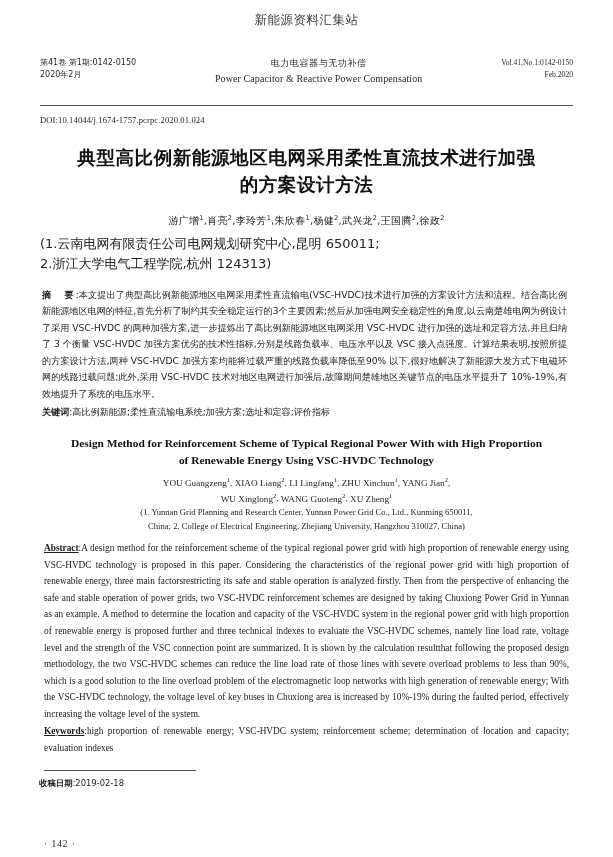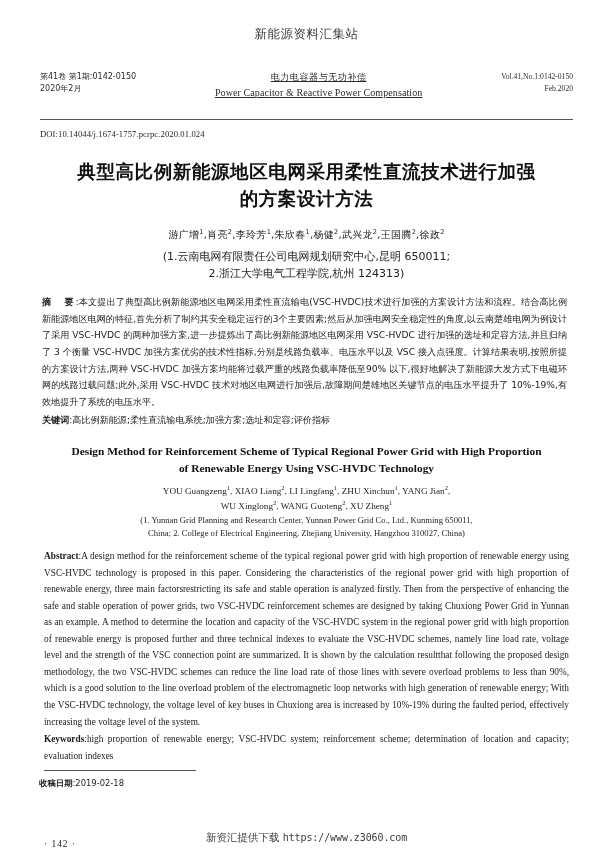--- a/index.html
+++ b/index.html
@@ -22,40 +22,40 @@
     box-sizing: border-box;
     padding: 0 40px;
   }
   
   .site-banner {
     text-align: center;
     font-family: "DejaVu Sans", "Liberation Sans", sans-serif;
     font-size: 12.5px;
     color: #3a3a3a;
     letter-spacing: 0.5px;
-    padding-top: 26px;
+    padding-top: 12px;
     font-weight: 500;
   }
   
   .masthead {
     margin-top: 28px;
     display: flex;
     justify-content: space-between;
     align-items: flex-start;
     border-bottom: 1.1px solid #555;
     padding-bottom: 19px;
   }
   .mast-col {
     font-size: 7.6px;
     line-height: 1.55;
     color: #2b2b2b;
     white-space: nowrap;
   }
   .mast-col.left { text-align: left; flex: 0 0 auto; }
-  .mast-col.center { text-align: center; flex: 1 1 auto; text-decoration: underline; }
+  .mast-col.center { text-align: center; flex: 1 1 auto; }
   .mast-col.right { text-align: right; flex: 0 0 auto; }
   .mast-cn { font-family: "DejaVu Sans", "Liberation Sans", sans-serif; font-size: 8px; }
   .mast-center-cn {
     font-family: "DejaVu Sans", "Liberation Sans", sans-serif;
     font-size: 9px;
     letter-spacing: 0.6px;
   }
   .mast-center-en {
     font-size: 10px;
     letter-spacing: 0.1px;
@@ -81,22 +81,22 @@
     margin-top: 16px;
     text-align: center;
     font-family: "DejaVu Sans", "Liberation Sans", sans-serif;
     font-size: 10px;
     color: #222;
     letter-spacing: 0.3px;
   }
   .cn-authors sup, .en-authors sup { font-size: 6.5px; vertical-align: super; }
   .cn-affil {
     margin-top: 6px;
-    text-align: center;
-    font-size: 11px;
+    text-align: left;
+    font-size: 13px;
     line-height: 1.55;
     color: #232323;
     font-family: "DejaVu Sans", "Liberation Sans", sans-serif;
   }
   
   .cn-abstract {
     margin-top: 12px;
     font-family: "DejaVu Sans", "Liberation Sans", sans-serif;
     font-size: 9.1px;
     line-height: 1.82;
@@ -143,21 +143,21 @@
     padding: 0 8px;
   }
   .en-abstract {
     margin-top: 7px;
     font-size: 9.3px;
     line-height: 1.78;
     text-align: justify;
     color: #1b1b1b;
     padding: 0 4px 0 4px;
   }
-  .en-abstract .lbl, .en-keywords .lbl { font-weight: bold; }
+  .en-abstract .lbl, .en-keywords .lbl { font-weight: bold; text-decoration: underline; }
   .en-keywords {
     margin-top: 1px;
     font-size: 9.3px;
     line-height: 1.78;
     text-align: justify;
     color: #1b1b1b;
     padding: 0 4px;
   }
   
   .footer-rule {
@@ -234,21 +234,21 @@
   <div class="cn-affil">
     <div>(1.云南电网有限责任公司电网规划研究中心,昆明  650011;</div>
     <div>2.浙江大学电气工程学院,杭州  124313)</div>
   </div>
 
   <div class="cn-abstract"><span class="lbl">摘　要</span><span>:本文提出了典型高比例新能源地区电网采用柔性直流输电(VSC-HVDC)技术进行加强的方案设计方法和流程。结合高比例新能源地区电网的特征,首先分析了制约其安全稳定运行的3个主要因素;然后从加强电网安全稳定性的角度,以云南楚雄电网为例设计了采用 VSC-HVDC 的两种加强方案,进一步提炼出了高比例新能源地区电网采用 VSC-HVDC 进行加强的选址和定容方法,并且归纳了 3 个衡量 VSC-HVDC 加强方案优劣的技术性指标,分别是线路负载率、电压水平以及 VSC 接入点强度。计算结果表明,按照所提的方案设计方法,两种 VSC-HVDC 加强方案均能将过载严重的线路负载率降低至90% 以下,很好地解决了新能源大发方式下电磁环网的线路过载问题;此外,采用 VSC-HVDC 技术对地区电网进行加强后,故障期间楚雄地区关键节点的电压水平提升了 10%-19%,有效地提升了系统的电压水平。</span></div>
 
   <div class="cn-keywords"><span class="lbl">关键词</span><span>:高比例新能源;柔性直流输电系统;加强方案;选址和定容;评价指标</span></div>
 
   <div class="en-title">
-    <div>Design Method for Reinforcement Scheme of Typical Regional Power Grid with High Proportion</div>
+    <div>Design Method for Reinforcement Scheme of Typical Regional Power With with High Proportion</div>
     <div>of Renewable Energy Using VSC-HVDC Technology</div>
   </div>
 
   <div class="en-authors">
     <div id="en-authors-1"><span>YOU Guangzeng<sup>1</sup></span><span>, </span><span>XIAO Liang<sup>2</sup></span><span>, </span><span>LI Lingfang<sup>1</sup></span><span>, </span><span>ZHU Xinchun<sup>1</sup></span><span>, </span><span>YANG Jian<sup>2</sup></span><span>,</span></div>
     <div id="en-authors-2"><span>WU Xinglong<sup>2</sup></span><span>, </span><span>WANG Guoteng<sup>2</sup></span><span>, </span><span>XU Zheng<sup>1</sup></span></div>
   </div>
 
   <div class="en-affil">
     <div>(1. Yunnan Grid Planning and Research Center, Yunnan Power Grid Co., Ltd., Kunming 650011,</div>
@@ -258,15 +258,14 @@
   <div class="en-abstract"><span class="lbl">Abstract</span><span>:A design method for the reinforcement scheme of the typical regional power grid with high proportion of renewable energy using VSC-HVDC technology is proposed in this paper. Considering the characteristics of the regional power grid with high proportion of renewable energy, three main factorsrestricting its safe and stable operation is analyzed firstly. Then from the perspective of enhancing the safe and stable operation of power grids, two VSC-HVDC reinforcement schemes are designed by taking Chuxiong Power Grid in Yunnan as an example. A method to determine the location and capacity of the VSC-HVDC system in the regional power grid with high proportion of renewable energy is proposed further and three technical indexes to evaluate the VSC-HVDC schemes, namely line load rate, voltage level and the strength of the VSC connection point are summarized. It is shown by the calculation resultthat following the proposed design methodology, the two VSC-HVDC schemes can reduce the line load rate of those lines with severe overload problems to less than 90%, which is a good solution to the line overload problem of the electromagnetic loop networks with high generation of renewable energy; With the VSC-HVDC technology, the voltage level of key buses in Chuxiong area is increased by 10%-19% during the faulted period, effectively increasing the voltage level of the system.</span></div>
 
   <div class="en-keywords"><span class="lbl">Keywords</span><span>:high proportion of renewable energy; VSC-HVDC system; reinforcement scheme; determination of location and capacity; evaluation indexes</span></div>
 
   <div class="footer-rule"></div>
 
   <div class="received"><span class="lbl">收稿日期</span><span>:2019-02-18</span></div>
 
   <div class="page-num">· 142 ·</div>
 
-  <div class="bottom-watermark"><span>新资汇提供下载</span> <span class="url">https://www.z3060.com</span></div>
 
 </div>
 
 </body></html>

